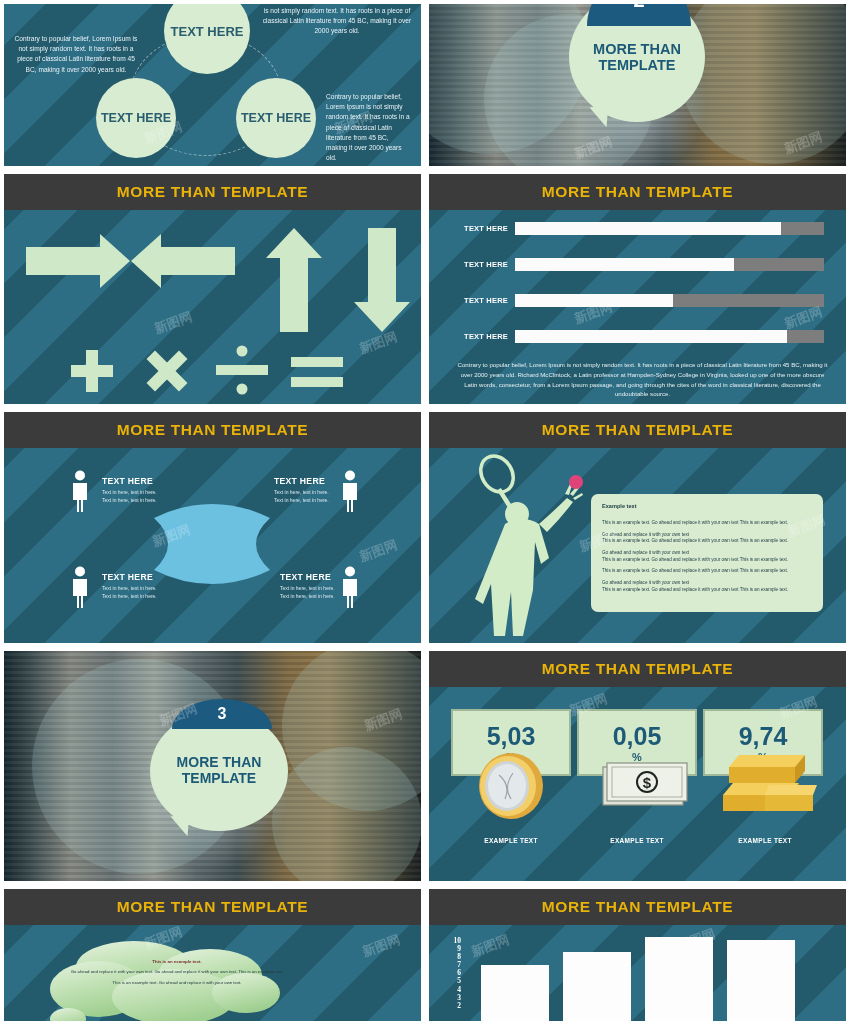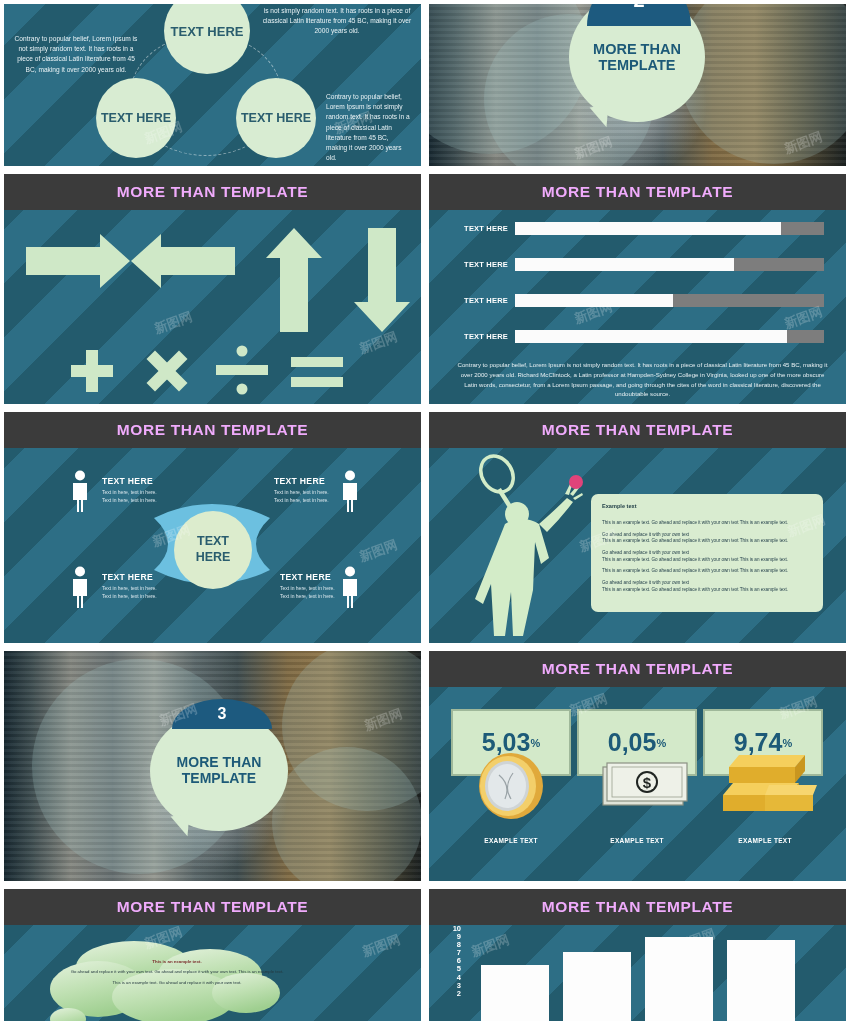--- a/index.html
+++ b/index.html
@@ -28,21 +28,21 @@
         #2d6e85 0px, #2d6e85 38px,
         #235b6d 38px, #235b6d 76px);
   }
   .hdr {
     position:absolute; top:0; left:0; right:0;
     height:36px; background:#3b3b3b;
     display:flex; align-items:center; justify-content:center;
     z-index:6;
   }
   .hdr span {
-    color:#f0abfc; font-weight:bold; font-size:15.5px;
+    color:#eab308; font-weight:bold; font-size:15.5px;
     letter-spacing:0.6px;
   }
   .body { position:absolute; top:36px; left:0; right:0; bottom:0; z-index:4; }
 
   
   .circ {
     position:absolute; border-radius:50%;
     background:#d8ecd2;
     display:flex; align-items:center; justify-content:center;
     color:#2a5d6e; font-weight:bold;
@@ -145,20 +145,21 @@
   }
   .card h4 { font-size:5.6px; color:#1d3b44; margin-bottom:11px; }
   .card p { font-size:4.6px; color:#26424c; line-height:1.45; margin-bottom:5px; }
 
   
   .statbox {
     position:absolute; background:#d3e9c9;
     border:2px solid #9fb89a;
     display:flex; align-items:center; justify-content:center;
     z-index:4;
+    flex-direction:column;
   }
   .statbox .v { font-size:25px; font-weight:bold; color:#1d5a78; }
   .statbox .p { font-size:11px; font-weight:bold; color:#1d5a78; }
   .statlabel {
     position:absolute; color:#fff; font-weight:bold; font-size:6.5px;
     text-align:center; z-index:6; letter-spacing:.3px;
   }
 
   
   .cloudtxt { position:absolute; z-index:7; text-align:center; }
@@ -312,24 +313,20 @@
     <div class="stripes"></div>
     <div class="hdr">
       <span>MORE THAN TEMPLATE</span>
     </div>
     <div class="body">
 
       <svg width="417" height="202" viewBox="0 0 417 202" style="position:absolute;left:0;top:0;z-index:3;">
         <path d="M150 70 Q178 96 150 122 Q178 136 208 136 L208 56 Q178 56 150 70 Z" fill="#6cc0e0"></path>
         <path d="M266 70 Q238 96 266 122 Q238 136 208 136 L208 56 Q238 56 266 70 Z" fill="#6cc0e0"></path>
       </svg>
-      <div class="innerc" style="left:170px; top:63px; width:78px; height:78px;">
-        <div>TEXT</div>
-        <div>HERE</div>
-      </div>
 
       <svg class="person" style="left:66px; top:22px;" width="20" height="42" viewBox="0 0 20 42">
         <circle cx="10" cy="5.5" r="5" fill="#fff"></circle>
         <path d="M3 13h14v17h-4v12h-2V30h-2v12H7V30H3z" fill="#fff"></path>
       </svg>
       <svg class="person" style="left:66px; top:118px;" width="20" height="42" viewBox="0 0 20 42">
         <circle cx="10" cy="5.5" r="5" fill="#fff"></circle>
         <path d="M3 13h14v17h-4v12h-2V30h-2v12H7V30H3z" fill="#fff"></path>
       </svg>
       <svg class="person" style="left:336px; top:22px;" width="20" height="42" viewBox="0 0 20 42">
@@ -503,21 +500,21 @@
     <div class="wm" style="left:140px; top:40px; transform:rotate(-20deg);">新图网</div>
     <div class="wm" style="left:358px; top:48px; transform:rotate(-20deg);">新图网</div>
   </div>
 
   <div class="slide">
     <div class="stripes"></div>
     <div class="hdr">
       <span>MORE THAN TEMPLATE</span>
     </div>
     <div class="body">
-      <div class="yax" style="left:18px; top:0;">
+      <div class="yax" style="left:18px; top:12px;font-family:Liberation Serif, serif;">
         <div>10</div>
         <div>9</div>
         <div>8</div>
         <div>7</div>
         <div>6</div>
         <div>5</div>
         <div>4</div>
         <div>3</div>
         <div>2</div>
       </div>

